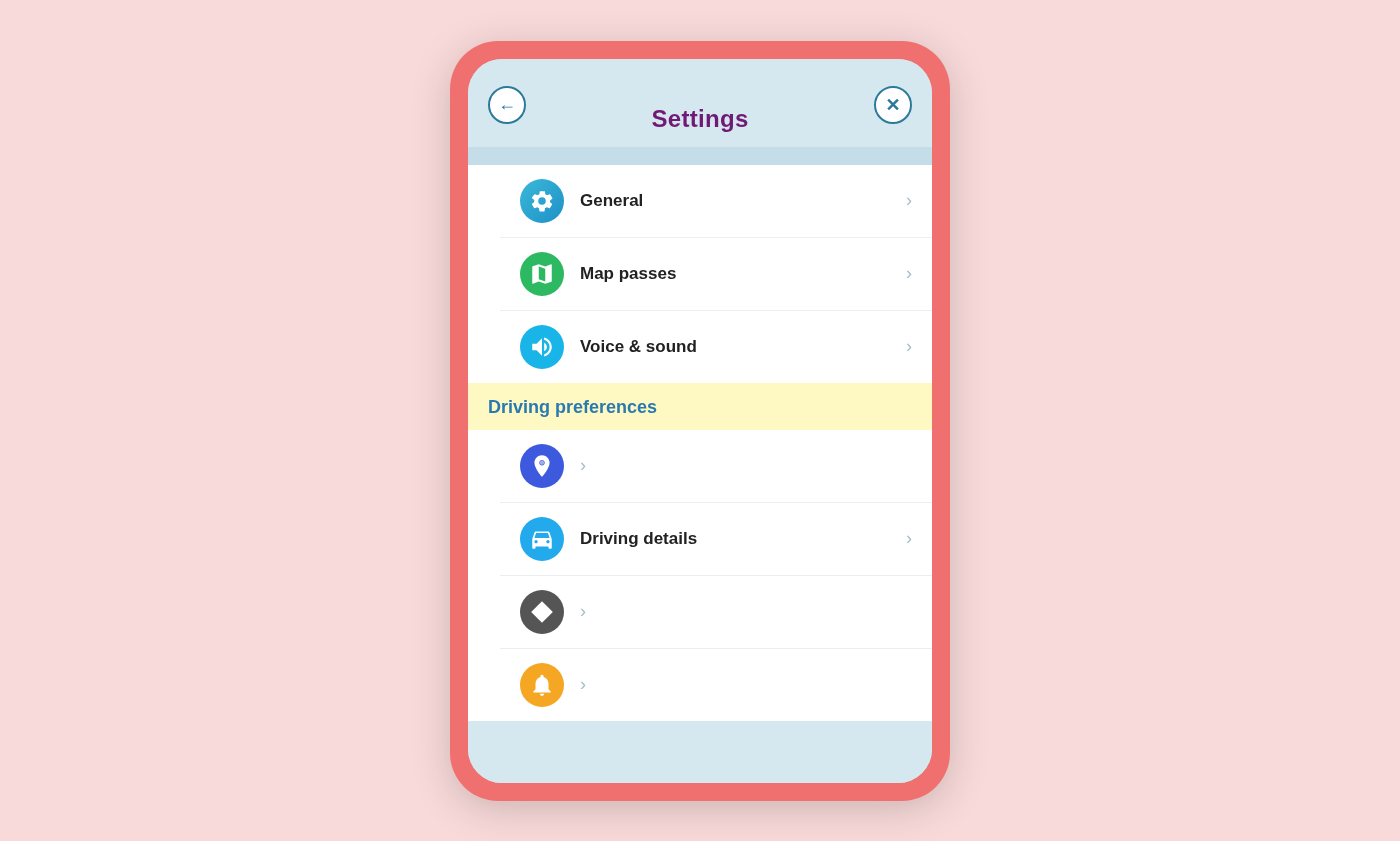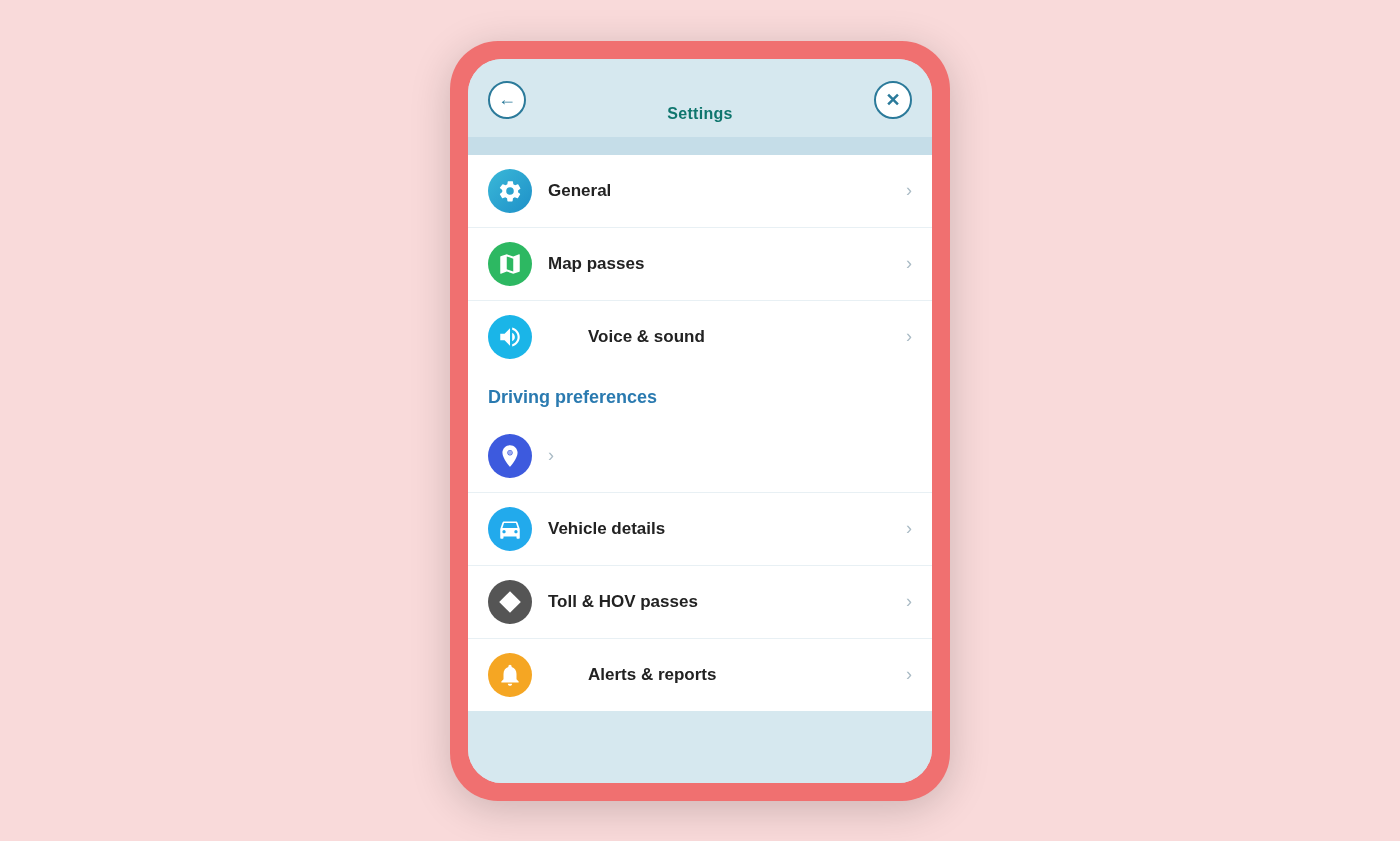--- a/index.html
+++ b/index.html
@@ -52,23 +52,23 @@
       display: flex;
       align-items: center;
       justify-content: center;
       cursor: pointer;
       color: #2b7a9a;
       font-size: 18px;
       font-weight: bold;
     }
 
     .header-title {
-      font-size: 16px;
+      font-size: 24px;
       font-weight: 700;
-      color: #0f766e;
+      color: #701a75;
       letter-spacing: 0.3px;
       margin-top: 28px;
     }
 
     .content {
       flex: 1;
       overflow-y: auto;
       background-color: #d6e8ef;
     }
 
@@ -81,25 +81,25 @@
       background-color: white;
     }
 
     .settings-item {
       display: flex;
       align-items: center;
       padding: 14px 20px;
       border-bottom: 1px solid #e8f0f4;
       cursor: pointer;
       background: white;
+      margin-left: 32px;
     }
 
     .settings-item:last-child {
       border-bottom: none;
-      gap: 40px;
     }
 
     .item-icon {
       width: 44px;
       height: 44px;
       border-radius: 50%;
       display: flex;
       align-items: center;
       justify-content: center;
       flex-shrink: 0;
@@ -121,21 +121,21 @@
       color: #222;
     }
 
     .chevron {
       color: #aabbc5;
       font-size: 18px;
       font-weight: 300;
     }
 
     .section-header {
-      background-color: #ffffff;
+      background-color: #fef9c3;
       padding: 14px 8px 12px 20px;
     }
 
     .section-header-text {
       font-size: 18px;
       font-weight: 700;
       color: #2a7ab0;
     }
 
     
@@ -214,41 +214,39 @@
           </div>
           <span class="chevron">›</span>
         </div>
 
         <div class="settings-item">
           <div class="item-icon icon-vehicle">
             <svg class="icon-svg" viewBox="0 0 24 24">
               <path d="M18.92 6.01C18.72 5.42 18.16 5 17.5 5h-11c-.66 0-1.21.42-1.42 1.01L3 12v8c0 .55.45 1 1 1h1c.55 0 1-.45 1-1v-1h12v1c0 .55.45 1 1 1h1c.55 0 1-.45 1-1v-8l-2.08-5.99zM6.5 16c-.83 0-1.5-.67-1.5-1.5S5.67 13 6.5 13s1.5.67 1.5 1.5S7.33 16 6.5 16zm11 0c-.83 0-1.5-.67-1.5-1.5s.67-1.5 1.5-1.5 1.5.67 1.5 1.5-.67 1.5-1.5 1.5zM5 11l1.5-4.5h11L19 11H5z"></path>
             </svg>
           </div>
-          <span class="item-label">Vehicle details</span>
+          <span class="item-label">Driving details</span>
           <span class="chevron">›</span>
         </div>
 
         <div class="settings-item">
           <div class="item-icon icon-toll">
             <svg class="icon-svg" viewBox="0 0 24 24">
               <path d="M12 2L2 12l10 10 10-10L12 2z"></path>
             </svg>
           </div>
-          <span class="item-label">Toll &amp; HOV passes</span>
           <span class="chevron">›</span>
         </div>
 
         <div class="settings-item" style="border-bottom: none;">
           <div class="item-icon icon-alerts">
             <svg class="icon-svg" viewBox="0 0 24 24">
               <path d="M12 22c1.1 0 2-.9 2-2h-4c0 1.1.9 2 2 2zm6-6v-5c0-3.07-1.64-5.64-4.5-6.32V4c0-.83-.67-1.5-1.5-1.5s-1.5.67-1.5 1.5v.68C7.63 5.36 6 7.92 6 11v5l-2 2v1h16v-1l-2-2z"></path>
             </svg>
           </div>
-          <span class="item-label">Alerts &amp; reports</span>
           <span class="chevron">›</span>
         </div>
 
       </div>
 
     </div>
 
   </div>
 </div>
 

